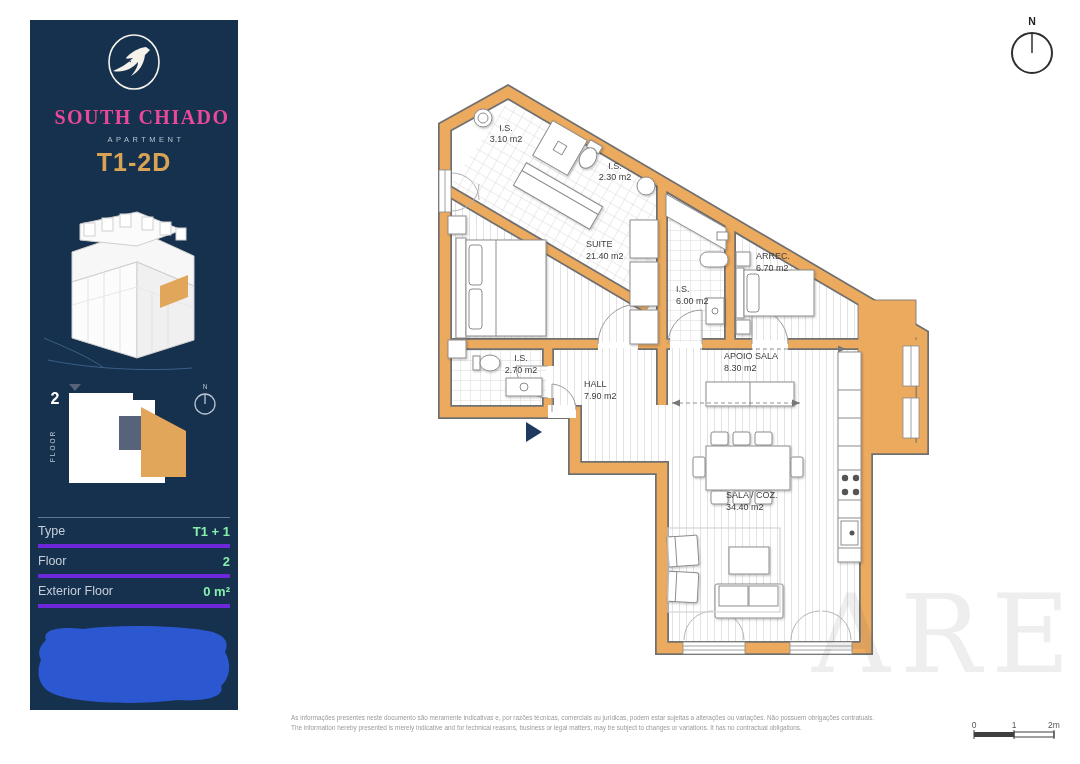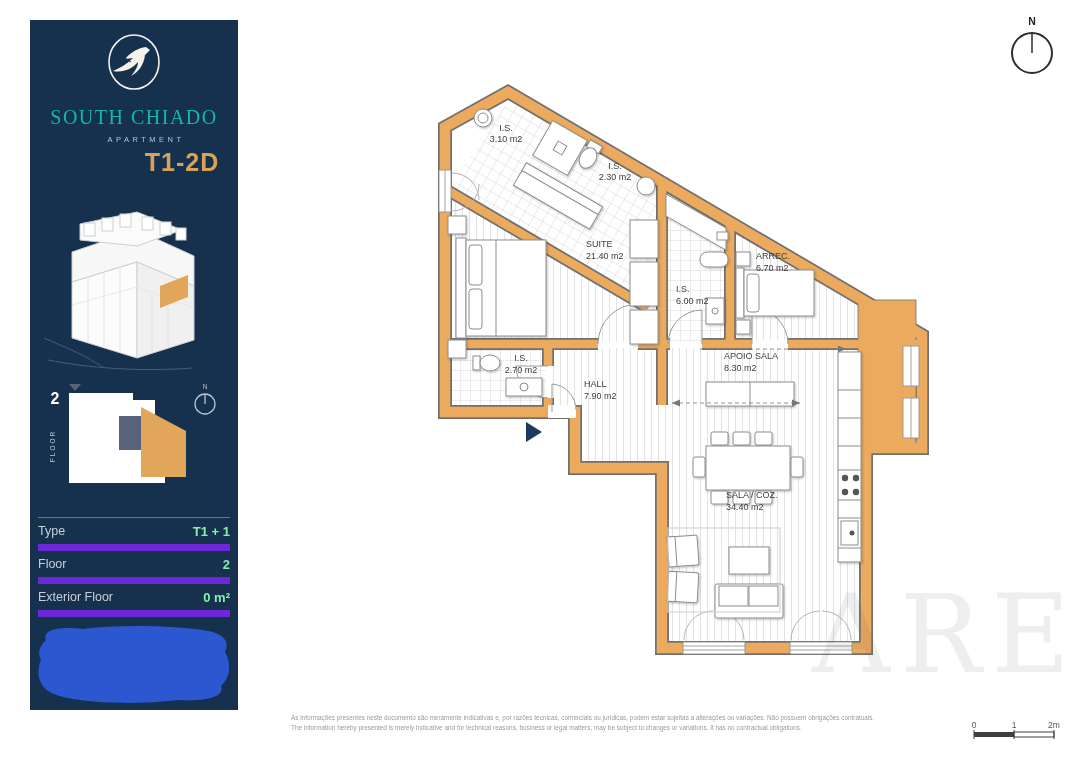--- a/index.html
+++ b/index.html
@@ -2,31 +2,31 @@
 <html><head>
 <meta charset="utf-8">
 <style>
   html,body{margin:0;padding:0;background:#fff;}
   body{width:1080px;height:764px;position:relative;overflow:hidden;
        font-family:"Liberation Sans",sans-serif;}
   .abs{position:absolute;}
   
   #sidebar{left:30px;top:20px;width:208px;height:690px;background:#16314e;}
   #logo{left:74px;top:12px;width:60px;height:60px;}
-  #brand{left:0;top:86px;width:208px;text-align:center;color:#14b8a6;
-         font-family:"Liberation Serif",serif;font-size:20px;letter-spacing:1.5px;}
+  #brand{left:8px;top:86px;width:208px;text-align:center;color:#ec4899;
+         font-family:"Liberation Serif",serif;font-size:20px;letter-spacing:1.5px;font-weight:bold;}
   #subtitle{left:12px;top:115px;width:208px;text-align:center;color:#b7c3d1;
             font-size:7.5px;letter-spacing:3.5px;}
   #unit{left:0;top:128px;width:208px;text-align:center;color:#d8a355;
-        font-size:25px;font-weight:bold;letter-spacing:1px;margin-left:48px;}
+        font-size:25px;font-weight:bold;letter-spacing:1px;}
   #building{left:12px;top:170px;width:185px;height:185px;}
   #floorkey{left:10px;top:356px;width:195px;height:118px;}
   #spec{left:8px;top:497px;width:192px;border-top:1px solid #5f7794;}
   .srow{display:flex;justify-content:space-between;align-items:center;
-        height:26px;border-bottom:7px solid #6d28d9;}
+        height:26px;border-bottom:4px solid #6d28d9;}
   .slabel{color:#c6cfda;font-size:12.5px;}
   .svalue{color:#86efac;font-size:13px;font-weight:bold;}
   #blob{left:-2px;top:602px;width:212px;height:90px;}
   
   #disc{left:291px;top:713px;width:690px;font-size:6.4px;line-height:9.5px;color:#9b9b9b;}
   #scalebar{left:962px;top:718px;width:110px;height:32px;}
   #northmain{left:1000px;top:12px;width:64px;height:72px;}
   #watermark{left:812px;top:572px;font-family:"DejaVu Serif",serif;font-size:108px;
              letter-spacing:10px;color:rgba(90,90,90,0.10);pointer-events:none;z-index:5;text-align:right;}
   #plan{left:428px;top:70px;width:530px;height:600px;}

